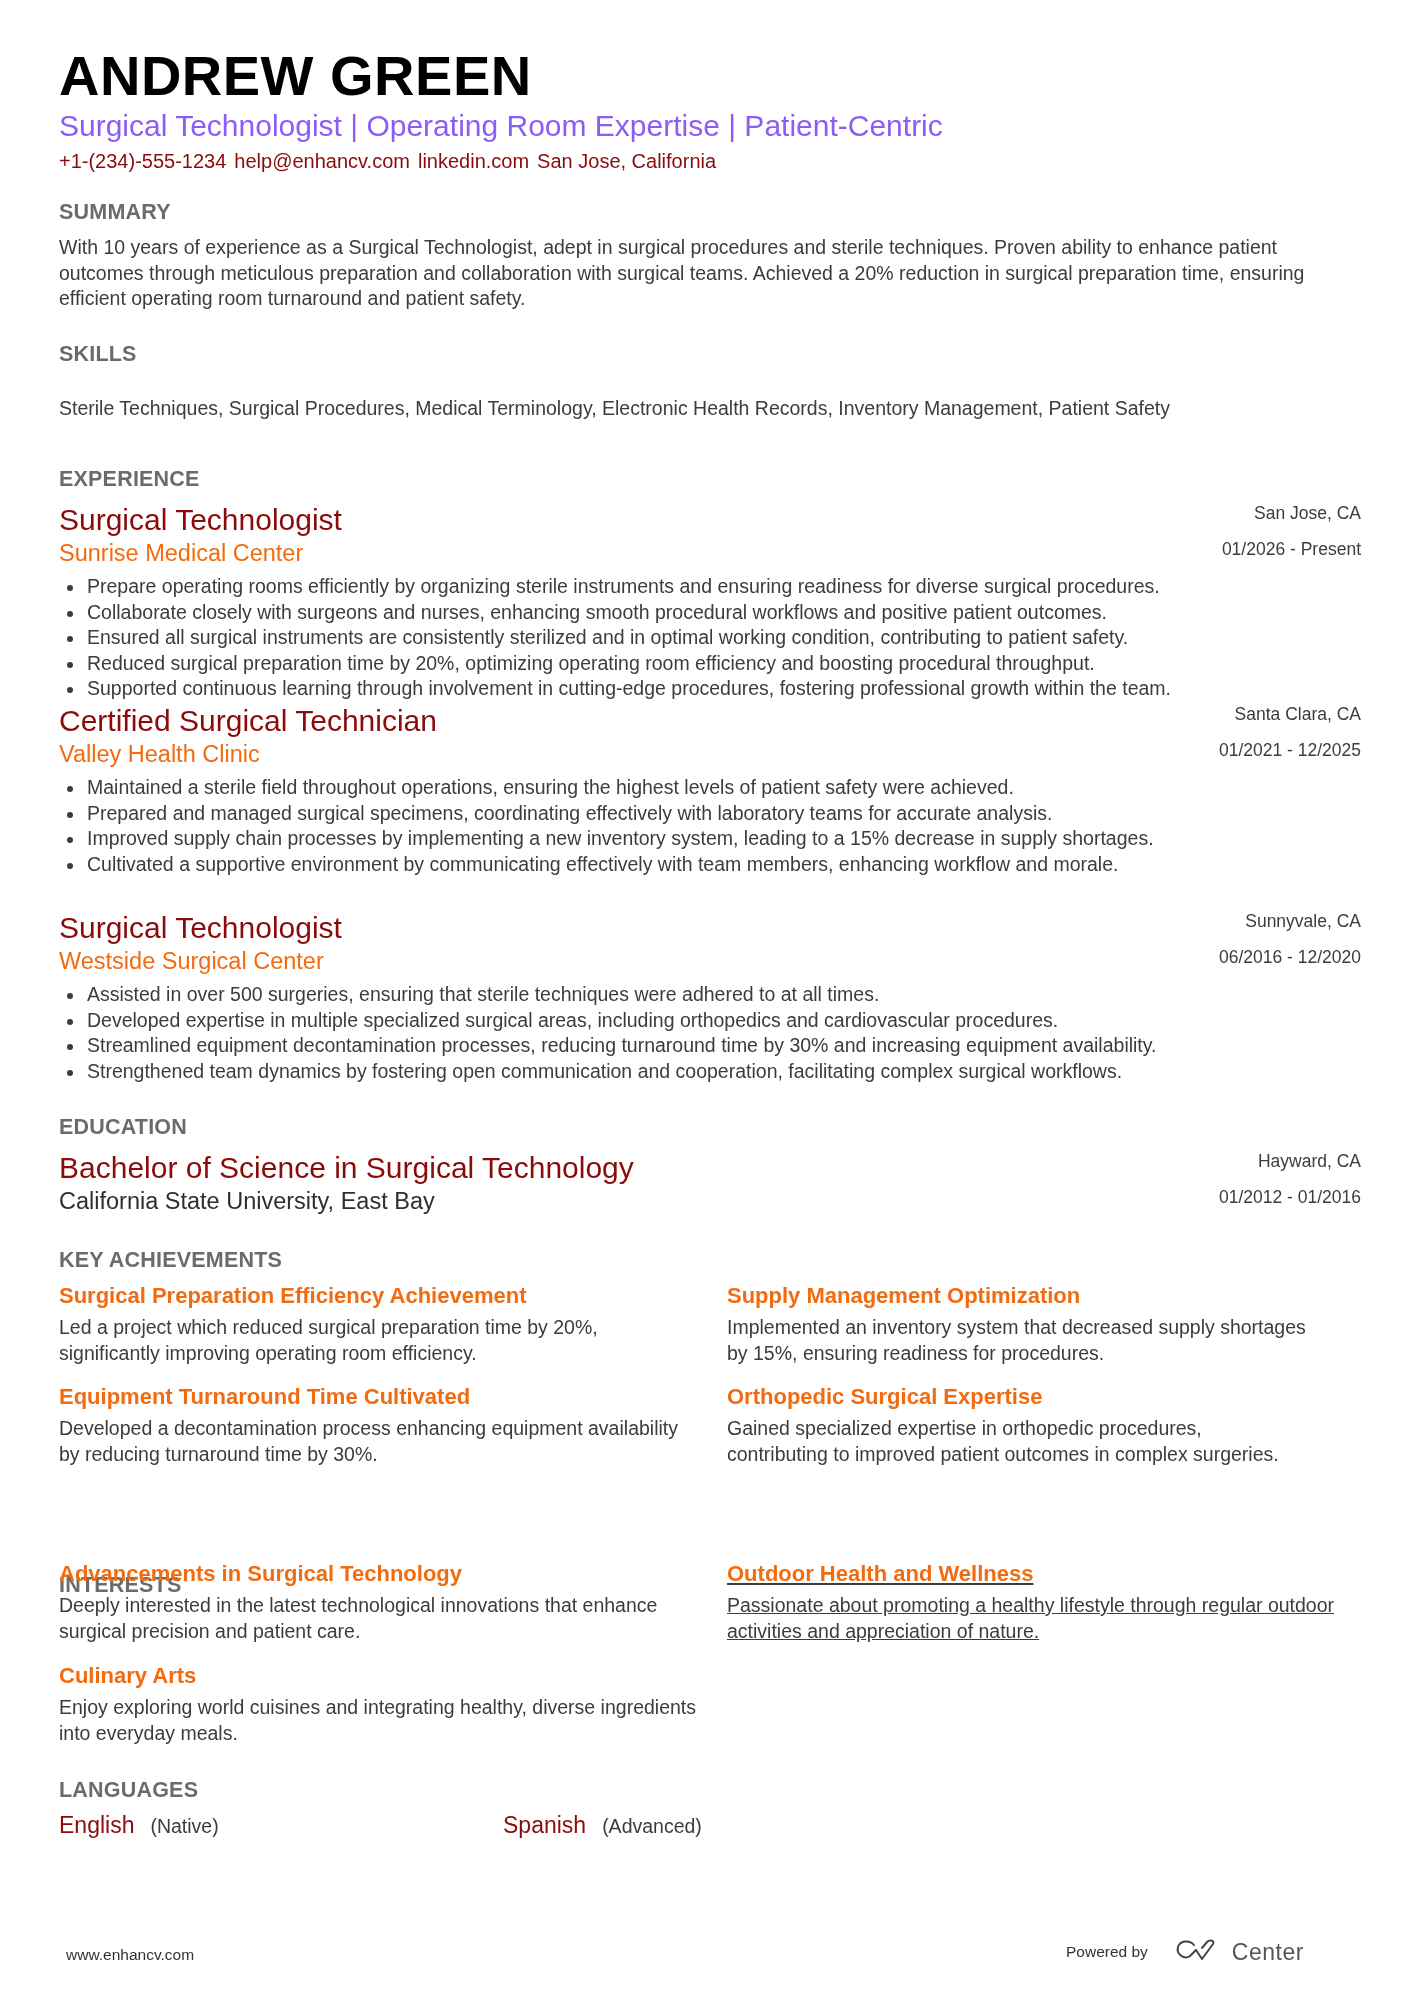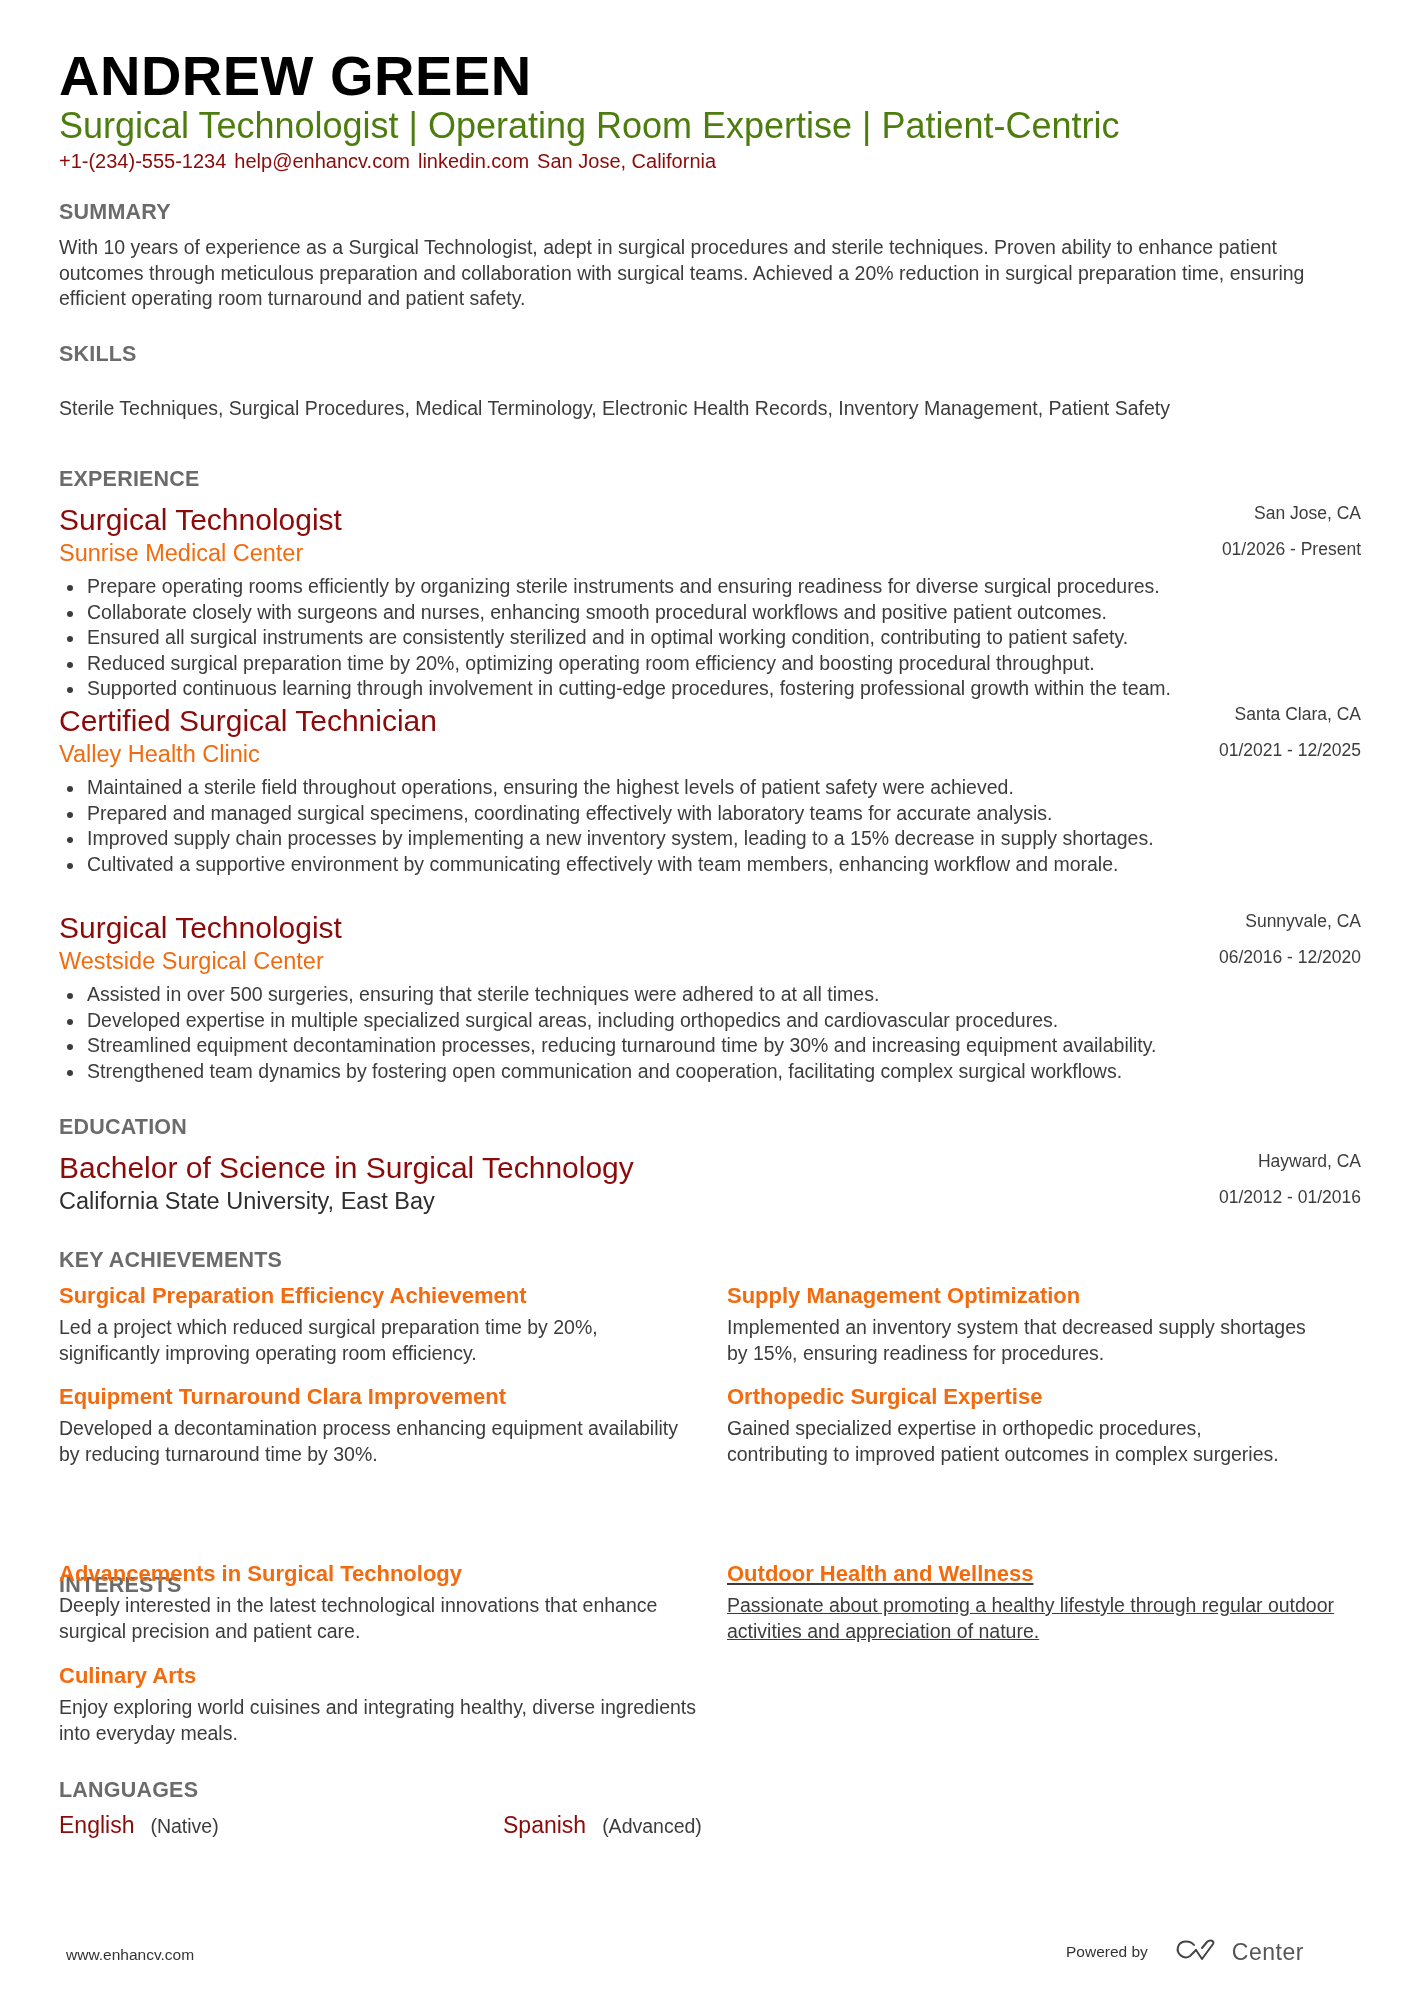--- a/index.html
+++ b/index.html
@@ -1,21 +1,21 @@
 <!DOCTYPE html>
 <html><head>
 <meta charset="utf-8">
 <style>
   * { box-sizing: border-box; margin: 0; padding: 0; }
   html, body { width: 1410px; height: 1995px; background: #ffffff; }
   body { font-family: "Liberation Sans", "DejaVu Sans", sans-serif; color: #3c3c3c; position: relative; overflow: hidden; }
   .page { position: absolute; left: 59px; top: 0; width: 1302px; }
   .abs { position: absolute; left: 0; }
   .name { top: 44px; font-size: 56px; font-weight: 700; color: #000; letter-spacing: 0.5px; line-height: 64px; }
-  .subtitle { top: 108px; font-size: 36px; color: #4d7c0f; line-height: 36px; }
+  .subtitle { top: 108px; font-size: 30px; color: #8b5cf6; line-height: 36px; }
   .contact { top: 149px; font-size: 20px; color: #8b0a0a; line-height: 24px; display: flex; gap: 8px; }
   .sec-h { font-size: 21.5px; font-weight: 700; color: #6b6b6b; line-height: 26px; letter-spacing: 0.2px; }
   .body-text { font-size: 19.5px; line-height: 25.6px; color: #3c3c3c; }
   .job-title { font-size: 30px; color: #8b0a0a; line-height: 36px; }
   .company { font-size: 23.5px; color: #f26b0f; line-height: 30px; }
   .edu-school { font-size: 23.5px; color: #2e2e2e; line-height: 30px; }
   .meta { position: absolute; right: 0; text-align: right; font-size: 17.5px; color: #3c3c3c; line-height: 22px; }
   .bullets { list-style: none; }
   .bullets li { position: relative; padding-left: 28px; font-size: 19.5px; line-height: 25.6px; color: #3c3c3c; white-space: nowrap; }
   .bullets li::before { content: ""; position: absolute; left: 8px; top: 11px; width: 6px; height: 6px; border-radius: 50%; background: #3c3c3c; }
@@ -104,21 +104,21 @@
   <div class="abs sec-h" style="top:1247px">KEY ACHIEVEMENTS</div>
   <div class="grid-item" style="left:0; top:1282px;">
     <div class="item-title">Surgical Preparation Efficiency Achievement</div>
     <div class="item-desc" style="width:640px">Led a project which reduced surgical preparation time by 20%, significantly improving operating room efficiency.</div>
   </div>
   <div class="grid-item" style="left:668px; top:1282px;">
     <div class="item-title">Supply Management Optimization</div>
     <div class="item-desc" style="width:590px">Implemented an inventory system that decreased supply shortages by 15%, ensuring readiness for procedures.</div>
   </div>
   <div class="grid-item" style="left:0; top:1383px;">
-    <div class="item-title">Equipment Turnaround Clara Improvement</div>
+    <div class="item-title">Equipment Turnaround Time Cultivated</div>
     <div class="item-desc" style="width:620px">Developed a decontamination process enhancing equipment availability by reducing turnaround time by 30%.</div>
   </div>
   <div class="grid-item" style="left:668px; top:1383px;">
     <div class="item-title">Orthopedic Surgical Expertise</div>
     <div class="item-desc" style="width:570px">Gained specialized expertise in orthopedic procedures, contributing to improved patient outcomes in complex surgeries.</div>
   </div>
 
   <div class="abs sec-h" style="top:1572px">INTERESTS</div>
   <div class="grid-item" style="left:0; top:1560px;">
     <div class="item-title">Advancements in Surgical Technology</div>

